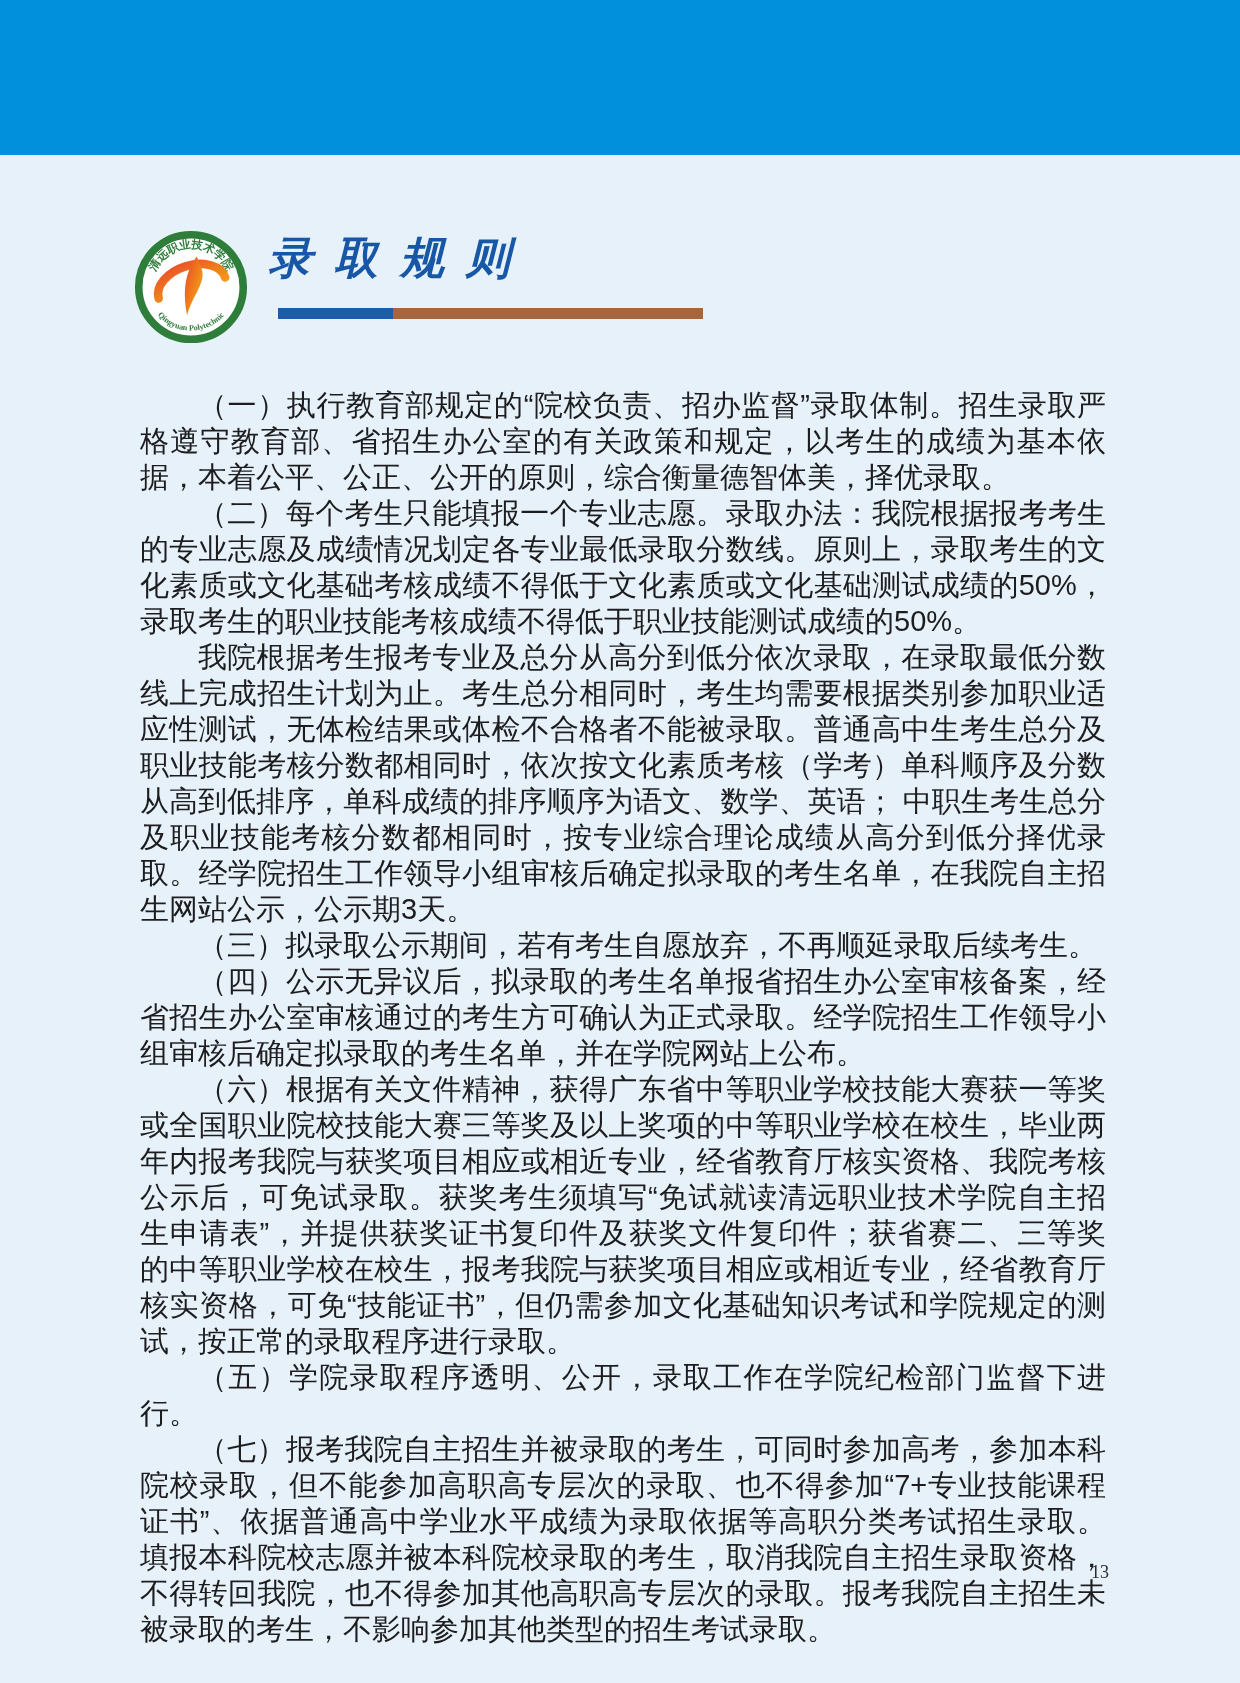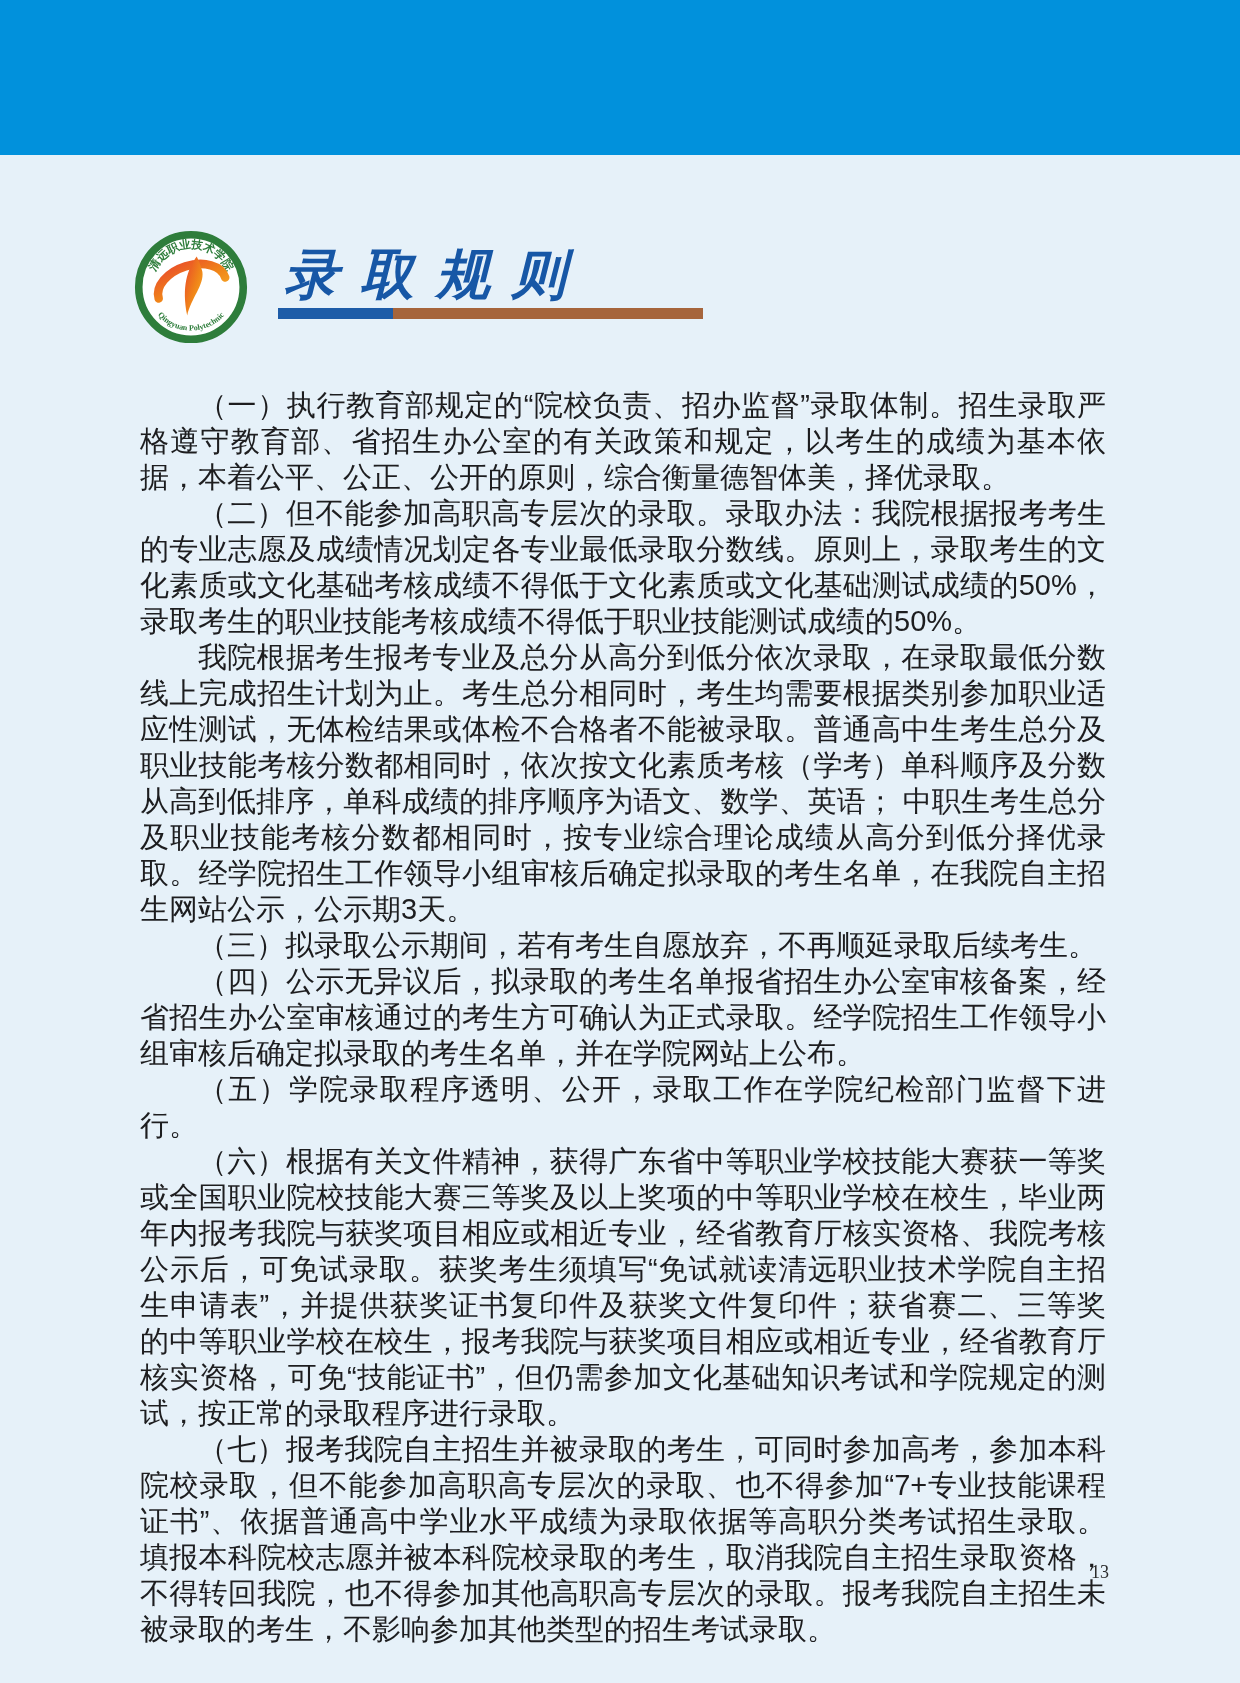--- a/index.html
+++ b/index.html
@@ -8,24 +8,24 @@
     background:var(--page-bg,#E6F1F9);
     font-family:"Liberation Sans","DejaVu Sans",sans-serif;
   }
   .top-band{
     position:absolute;left:0;top:0;width:1240px;height:155px;
     background:var(--band-blue,#0191DC);
   }
   .header{position:absolute;left:0;top:0;width:1240px;height:360px;}
   .logo{position:absolute;left:134px;top:230px;width:114px;height:114px;}
   .section-title{
-    position:absolute;left:268px;top:222px;margin:16px;
+    position:absolute;left:268px;top:222px;margin:0;
     font-family:"DejaVu Serif","Liberation Serif",serif;
     font-style:italic;font-weight:bold;
-    font-size:54px;line-height:72px;
+    font-size:44px;line-height:72px;
     letter-spacing:22px;
     color:var(--title-blue,#1757A6);
     white-space:nowrap;
   }
   .title-rule{position:absolute;left:278px;top:308px;height:11px;display:flex;}
   .title-rule .seg-blue{width:115px;height:11px;background:var(--rule-blue,#1D5CA8);}
   .title-rule .seg-brown{width:310px;height:11px;background:var(--rule-brown,#A6653C);}
   .content{
     position:absolute;left:140px;top:387px;width:966px;
     color:var(--text,#1D1D1F);
@@ -69,22 +69,22 @@
   </svg>
   <h1 class="section-title">录取规则</h1>
   <div class="title-rule">
     <span class="seg-blue"></span>
     <span class="seg-brown"></span>
   </div>
 </div>
 
 <main class="content">
   <p>（一）执行教育部规定的“院校负责、招办监督”录取体制。招生录取严格遵守教育部、省招生办公室的有关政策和规定，以考生的成绩为基本依据，本着公平、公正、公开的原则，综合衡量德智体美，择优录取。</p>
-    <p>（二）但不能参加高职高专层次的录取。录取办法：我院根据报考考生的专业志愿及成绩情况划定各专业最低录取分数线。原则上，录取考生的文化素质或文化基础考核成绩不得低于文化素质或文化基础测试成绩的50%，录取考生的职业技能考核成绩不得低于职业技能测试成绩的50%。</p>
+    <p>（二）每个考生只能填报一个专业志愿。录取办法：我院根据报考考生的专业志愿及成绩情况划定各专业最低录取分数线。原则上，录取考生的文化素质或文化基础考核成绩不得低于文化素质或文化基础测试成绩的50%，录取考生的职业技能考核成绩不得低于职业技能测试成绩的50%。</p>
     <p>我院根据考生报考专业及总分从高分到低分依次录取，在录取最低分数线上完成招生计划为止。考生总分相同时，考生均需要根据类别参加职业适应性测试，无体检结果或体检不合格者不能被录取。普通高中生考生总分及职业技能考核分数都相同时，依次按文化素质考核（学考）单科顺序及分数从高到低排序，单科成绩的排序顺序为语文、数学、英语； 中职生考生总分及职业技能考核分数都相同时，按专业综合理论成绩从高分到低分择优录取。经学院招生工作领导小组审核后确定拟录取的考生名单，在我院自主招生网站公示，公示期3天。</p>
     <p>（三）拟录取公示期间，若有考生自愿放弃，不再顺延录取后续考生。</p>
     <p>（四）公示无异议后，拟录取的考生名单报省招生办公室审核备案，经省招生办公室审核通过的考生方可确认为正式录取。经学院招生工作领导小组审核后确定拟录取的考生名单，并在学院网站上公布。</p>
+    <p>（六）根据有关文件精神，获得广东省中等职业学校技能大赛获一等奖或全国职业院校技能大赛三等奖及以上奖项的中等职业学校在校生，毕业两年内报考我院与获奖项目相应或相近专业，经省教育厅核实资格、我院考核公示后，可免试录取。获奖考生须填写“免试就读清远职业技术学院自主招生申请表”，并提供获奖证书复印件及获奖文件复印件；获省赛二、三等奖的中等职业学校在校生，报考我院与获奖项目相应或相近专业，经省教育厅核实资格，可免“技能证书”，但仍需参加文化基础知识考试和学院规定的测试，按正常的录取程序进行录取。</p>
     <p>（五）学院录取程序透明、公开，录取工作在学院纪检部门监督下进行。</p>
-    <p>（六）根据有关文件精神，获得广东省中等职业学校技能大赛获一等奖或全国职业院校技能大赛三等奖及以上奖项的中等职业学校在校生，毕业两年内报考我院与获奖项目相应或相近专业，经省教育厅核实资格、我院考核公示后，可免试录取。获奖考生须填写“免试就读清远职业技术学院自主招生申请表”，并提供获奖证书复印件及获奖文件复印件；获省赛二、三等奖的中等职业学校在校生，报考我院与获奖项目相应或相近专业，经省教育厅核实资格，可免“技能证书”，但仍需参加文化基础知识考试和学院规定的测试，按正常的录取程序进行录取。</p>
     <p>（七）报考我院自主招生并被录取的考生，可同时参加高考，参加本科院校录取，但不能参加高职高专层次的录取、也不得参加“7+专业技能课程证书”、依据普通高中学业水平成绩为录取依据等高职分类考试招生录取。填报本科院校志愿并被本科院校录取的考生，取消我院自主招生录取资格，不得转回我院，也不得参加其他高职高专层次的录取。报考我院自主招生未被录取的考生，不影响参加其他类型的招生考试录取。</p>
 </main>
 
 <div class="page-number">13</div>
 
 </body></html>

